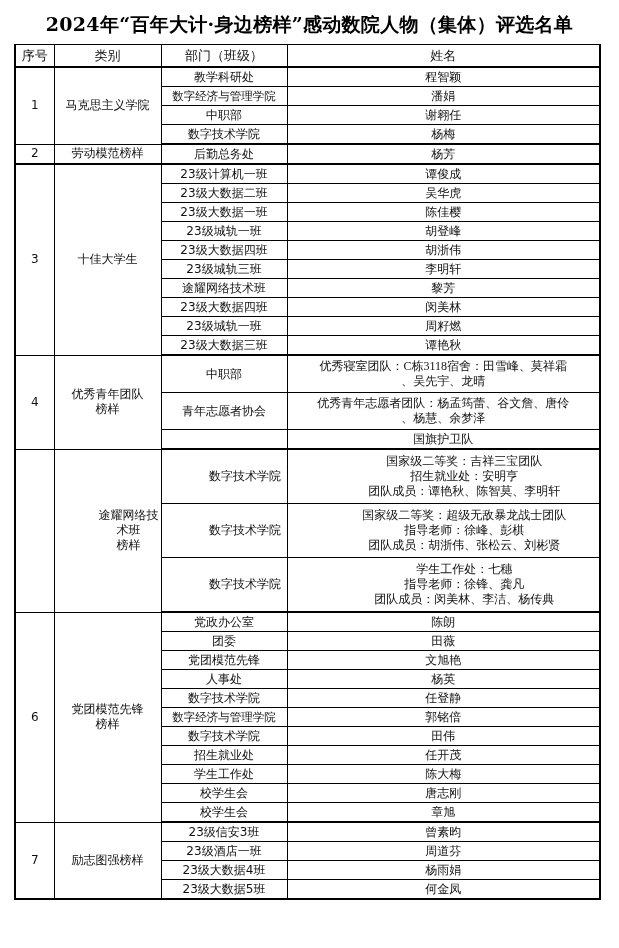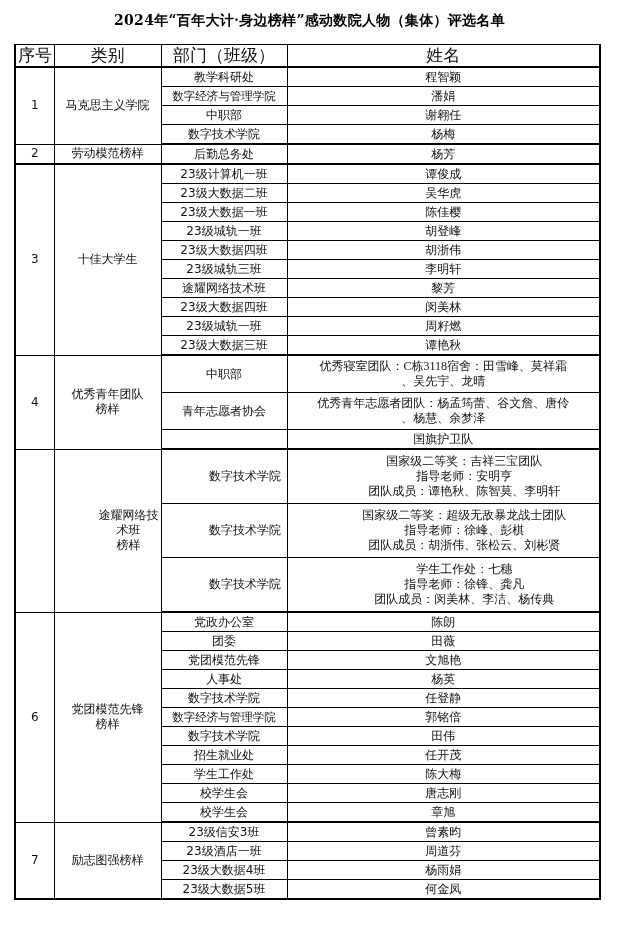--- a/index.html
+++ b/index.html
@@ -1,27 +1,27 @@
 <!DOCTYPE html>
 <html><head>
 <meta charset="utf-8">
 <style>
   html, body { margin: 0; padding: 0; background: #ffffff; }
   body { width: 619px; height: 948px; position: relative; overflow: hidden;
          font-family: "DejaVu Sans", "Liberation Sans", sans-serif; color: #111; }
   .title { position: absolute; left: 0; top: 12px; width: 619px; text-align: center;
            font-family: "DejaVu Serif", "Liberation Serif", serif; font-weight: bold;
-           font-size: 14px; letter-spacing: 0.3px; color: #000; }
+           font-size: 19px; letter-spacing: 0.3px; color: #000; }
   table.roster { position: absolute; left: 14px; top: 44px; width: 585px;
                  border-collapse: collapse; table-layout: fixed; }
   table.roster td { border: 1.5px solid #000; text-align: center; vertical-align: middle;
                     font-size: 12px; line-height: 15px; padding: 0 2px; height: 18px;
                     white-space: nowrap; overflow: hidden; }
   table.roster td.wrap { white-space: normal; }
-  table.roster tr.hdr td { height: 21px; font-size: 17px; margin-left: 8px; }
+  table.roster tr.hdr td { height: 21px; font-size: 13px; margin-left: 8px; }
   table.roster td.outer-left { border-left-width: 2.5px; }
   table.roster td.outer-right { border-right-width: 2.5px; }
   col.c1 { width: 39px; } col.c2 { width: 107px; } col.c3 { width: 126px; } col.c4 { width: 313px; }
   .line { display: block; font-family: Liberation Serif, serif; }
   tr.r2 td { height: 36px; }
   tr.r3 td { height: 53px; padding-left: 44px; }
   tr.sec-end td { border-bottom-width: 2.5px; }
 </style>
 </head>
 <body>
@@ -138,21 +138,21 @@
 
     <tr class="r3">
       <td class="outer-left" rowspan="3">5</td>
       <td class="wrap" rowspan="3">
         <span class="line">途耀网络技术班</span>
         <span class="line">榜样</span>
       </td>
       <td>数字技术学院</td>
       <td class="outer-right wrap">
         <span class="line">国家级二等奖：吉祥三宝团队</span>
-        <span class="line">指导老师：安明亨</span>
+        <span class="line">招生就业处：安明亨</span>
         <span class="line">团队成员：谭艳秋、陈智莫、李明轩</span>
       </td>
     </tr>
     <tr class="r3">
       <td>数字技术学院</td>
       <td class="outer-right wrap">
         <span class="line">国家级二等奖：超级无敌暴龙战士团队</span>
         <span class="line">指导老师：徐峰、彭棋</span>
         <span class="line">团队成员：胡浙伟、张松云、刘彬贤</span>
       </td>

